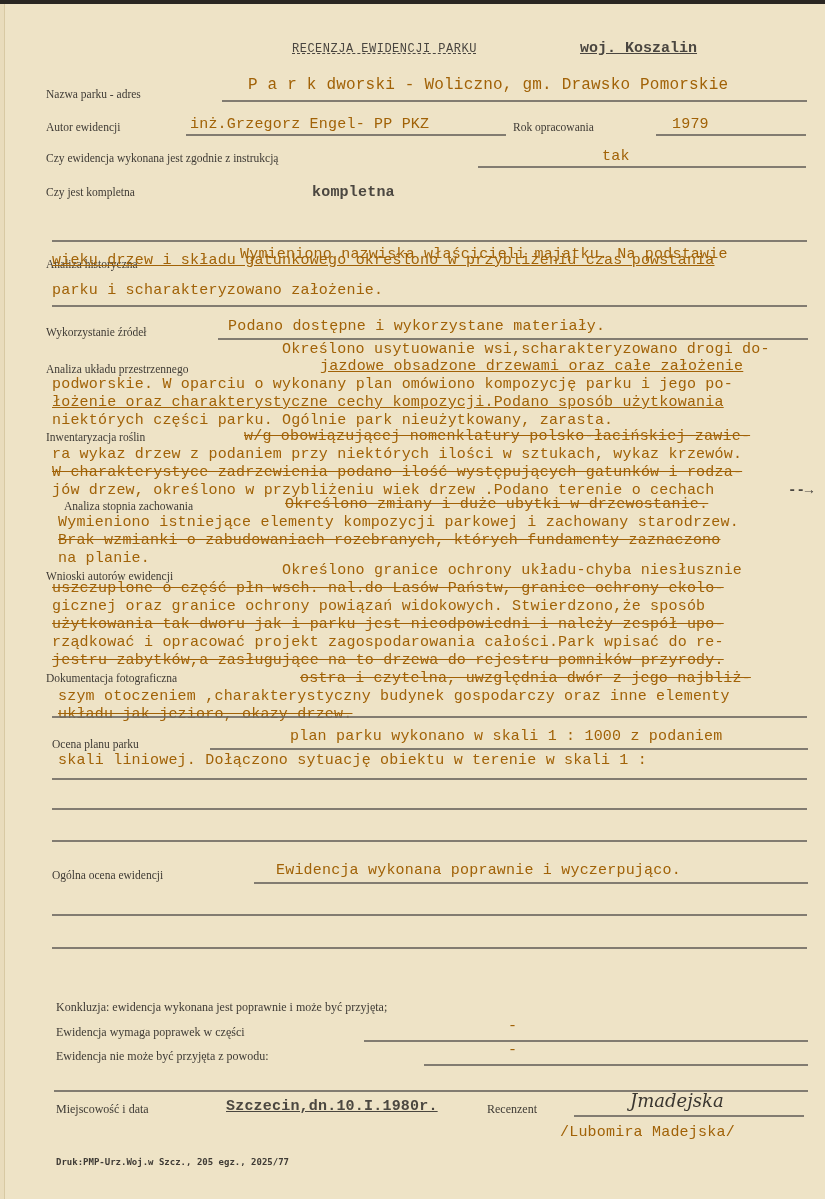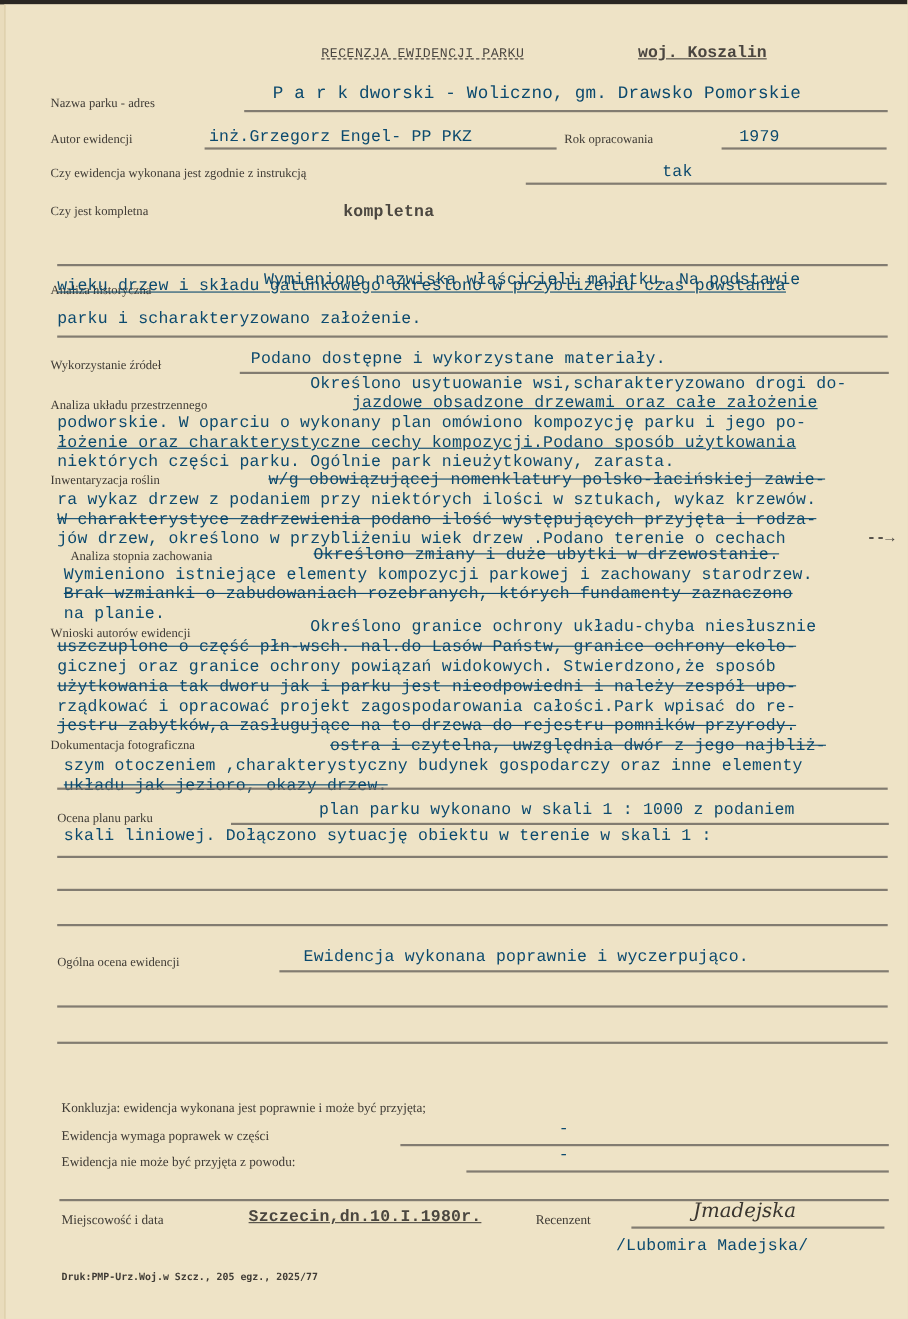--- a/index.html
+++ b/index.html
@@ -2,21 +2,21 @@
 <html><head>
 <meta charset="utf-8">
 <style>
   html,body{margin:0;padding:0;}
   body{width:825px;height:1199px;background:#e9dcbc;overflow:hidden;position:relative;
        font-family:"Liberation Mono","DejaVu Sans Mono",monospace;color:#4a4640;}
   .page{position:absolute;left:4px;top:4px;width:821px;height:1195px;background:#eee3c6;
         border-left:1px solid #d8c9a3;}
   .topbar{position:absolute;left:0;top:0;width:825px;height:4px;background:#2a2622;}
   .lbl{font-family:Liberation Serif, serif;font-size:11.5px;color:#3f3b35;position:absolute;white-space:nowrap;}
-  .val{font-size:15px;color:#0c4a6e;position:absolute;white-space:nowrap;letter-spacing:0.2px;}
+  .val{font-size:15px;color:#a16207;position:absolute;white-space:nowrap;letter-spacing:0.2px;}
   .bold{font-weight:bold;color:#4b4740;}
   .rule{position:absolute;height:2px;background:#6e6a62;opacity:.85;}
   .title{position:absolute;left:292px;top:42px;font-size:12px;letter-spacing:0.5px;color:#4a4640;
          text-decoration:underline;text-decoration-style:dashed;}
   .woj{position:absolute;left:580px;top:40px;font-size:15px;font-weight:bold;color:#4a4640;text-decoration:underline;}
   .strike{text-decoration:line-through;}
   .small{font-size:9px;font-family:"DejaVu Sans Mono",monospace;color:#3f3b35;position:absolute;}
   .sig{position:absolute;font-family:"DejaVu Serif",serif;font-style:italic;font-size:18px;color:#3a3630;}
   .arrow{position:absolute;font-size:14px;font-weight:bold;}
 </style>
@@ -61,21 +61,21 @@
 <div class="val" style="left:282px;top:341px;">Określono usytuowanie wsi,scharakteryzowano drogi do-</div>
 <div class="lbl" style="left:46px;top:363px;">Analiza układu przestrzennego</div>
 <div class="val" style="left:320px;top:358px;text-decoration:underline;">jazdowe obsadzone drzewami oraz całe założenie</div>
 <div class="val" style="left:52px;top:376px;">podworskie. W oparciu o wykonany plan omówiono kompozycję parku  i jego po-</div>
 <div class="val" style="left:52px;top:394px;text-decoration:underline;">łożenie oraz charakterystyczne cechy kompozycji.Podano sposób użytkowania</div>
 <div class="val" style="left:52px;top:412px;">niektórych części parku. Ogólnie park nieużytkowany, zarasta.</div>
 
 <div class="lbl" style="left:46px;top:431px;">Inwentaryzacja roślin</div>
 <div class="val strike" style="left:244px;top:428px;">w/g obowiązującej nomenklatury polsko-łacińskiej zawie-</div>
 <div class="val" style="left:52px;top:446px;">ra wykaz drzew z podaniem przy niektórych ilości w sztukach, wykaz krzewów.</div>
-<div class="val strike" style="left:52px;top:464px;">W charakterystyce zadrzewienia podano ilość występujących przyjęta i rodza-</div>
+<div class="val strike" style="left:52px;top:464px;">W charakterystyce zadrzewienia podano ilość występujących gatunków i rodza-</div>
 <div class="val" style="left:52px;top:482px;">jów drzew, określono w przybliżeniu wiek drzew .Podano terenie o cechach</div>
 <div class="arrow" style="left:788px;top:482px;">--→</div>
 
 <div class="lbl" style="left:46px;top:500px;margin-left:18px;">Analiza stopnia zachowania</div>
 <div class="val strike" style="left:285px;top:496px;">Określono zmiany i duże ubytki w drzewostanie.</div>
 <div class="val" style="left:58px;top:514px;">Wymieniono istniejące elementy kompozycji parkowej i zachowany starodrzew.</div>
 <div class="val strike" style="left:58px;top:532px;">Brak wzmianki o zabudowaniach rozebranych, których fundamenty zaznaczono</div>
 <div class="val" style="left:58px;top:550px;">na planie.</div>
 
 <div class="lbl" style="left:46px;top:570px;">Wnioski autorów ewidencji</div>

